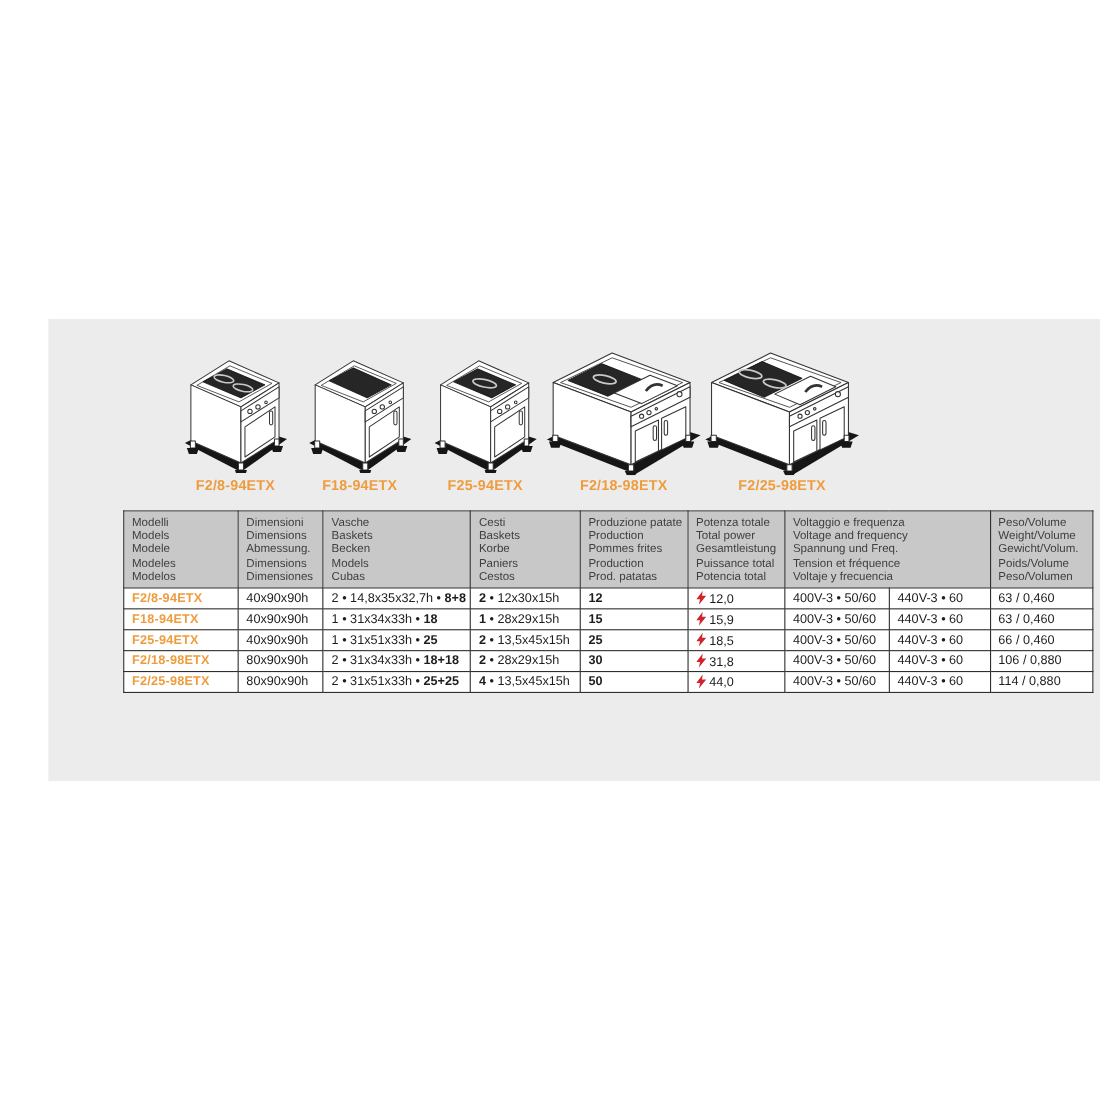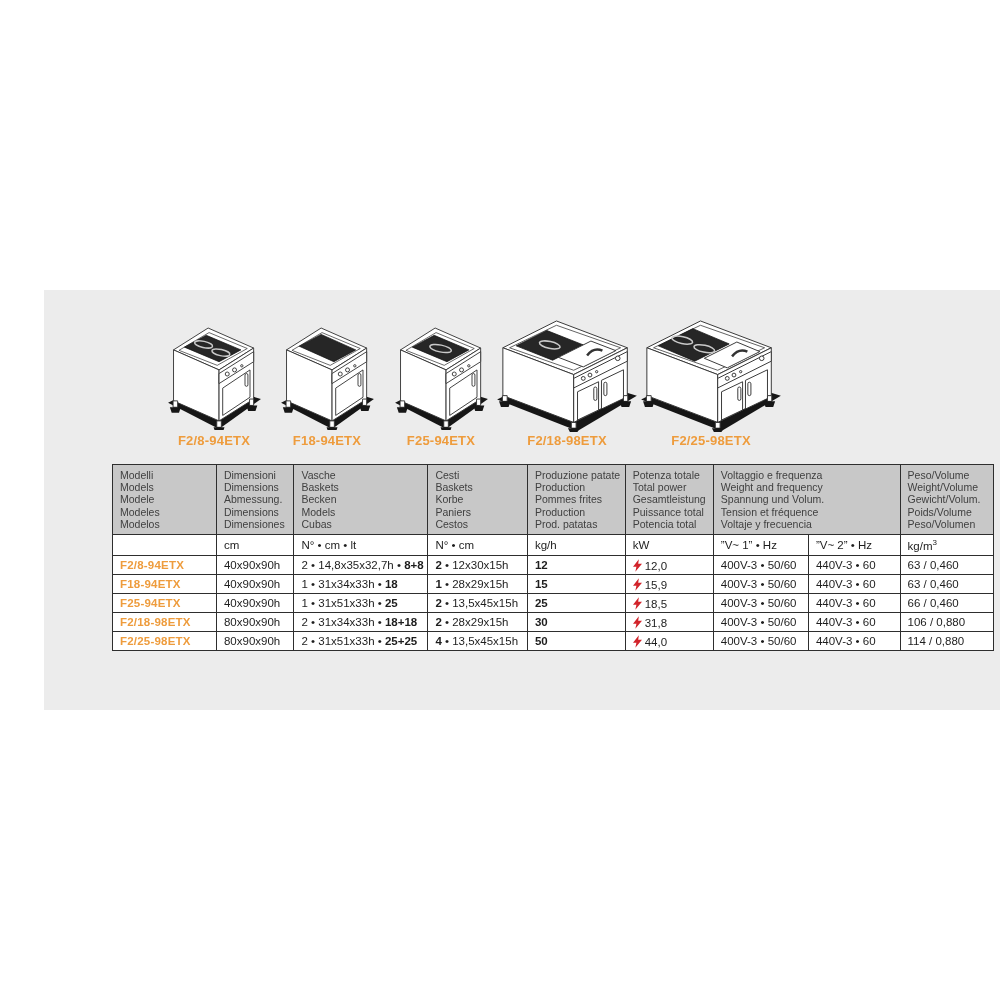--- a/index.html
+++ b/index.html
@@ -238,44 +238,33 @@
           </th>
           <th>
             <div>Potenza totale</div>
             <div>Total power</div>
             <div>Gesamtleistung</div>
             <div>Puissance total</div>
             <div>Potencia total</div>
           </th>
           <th colspan="2">
             <div>Voltaggio e frequenza</div>
-            <div>Weight and frequency</div>
-            <div>Spannung und Volum.</div>
+            <div>Voltage and frequency</div>
+            <div>Spannung und Freq.</div>
             <div>Tension et fréquence</div>
             <div>Voltaje y frecuencia</div>
           </th>
           <th>
             <div>Peso/Volume</div>
             <div>Weight/Volume</div>
             <div>Gewicht/Volum.</div>
             <div>Poids/Volume</div>
             <div>Peso/Volumen</div>
           </th>
         </tr>
-        <tr class="units">
-          <td></td>
-          <td>cm</td>
-          <td>N° • cm • lt</td>
-          <td>N° • cm</td>
-          <td>kg/h</td>
-          <td>kW</td>
-          <td>”V~ 1” • Hz</td>
-          <td>”V~ 2” • Hz</td>
-          <td><span>kg/m</span><span class="sup">3</span></td>
-        </tr>
       </thead>
       <tbody>
         <tr>
           <td class="model-cell">F2/8-94ETX</td>
           <td>40x90x90h</td>
           <td><span>2 • 14,8x35x32,7h • </span><span class="b">8+8</span></td>
           <td><span class="b">2</span><span> • 12x30x15h</span></td>
           <td class="b">12</td>
           <td class="kw-cell"><svg width="9" height="13" viewBox="0 0 10 14">
                 <polygon points="6.5,0 0,8.5 3.8,8.5 2.6,14 10,5 5.8,5" fill="#D2232A"></polygon>

